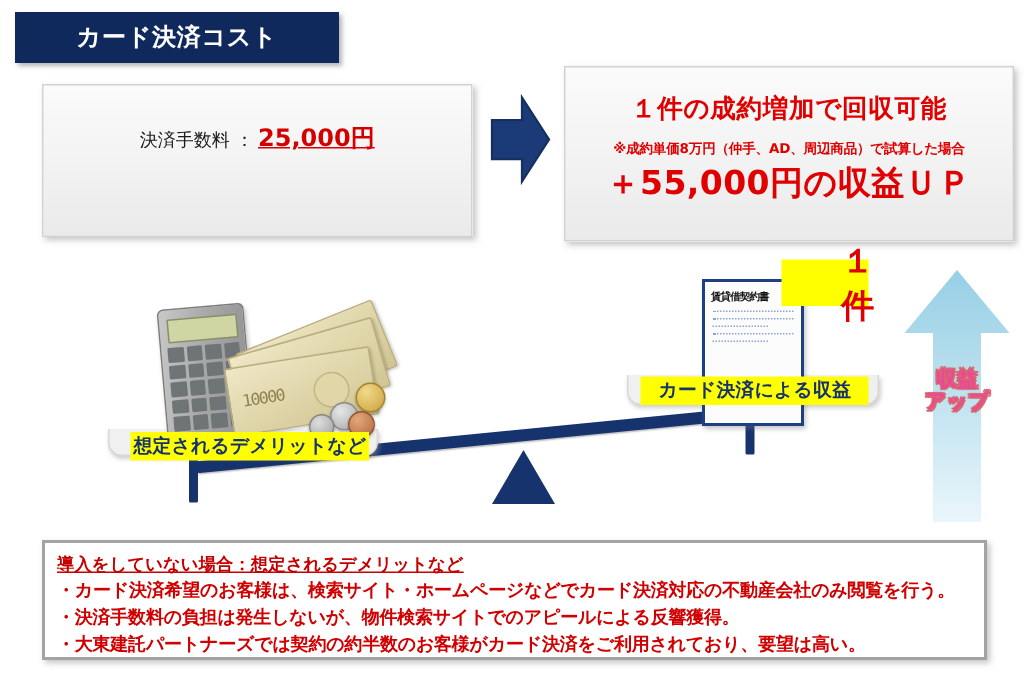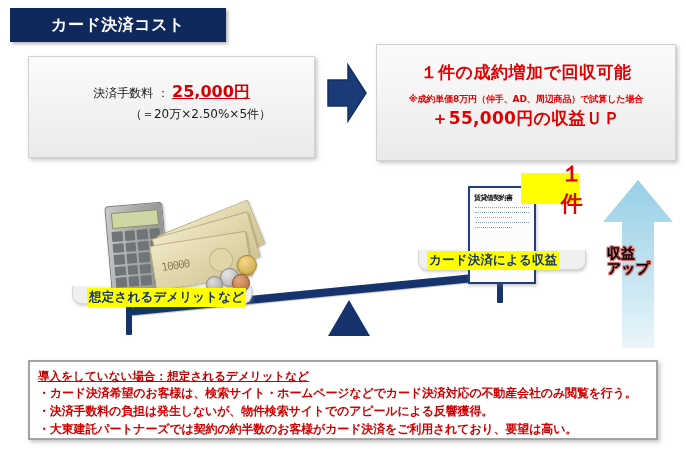--- a/index.html
+++ b/index.html
@@ -122,21 +122,21 @@
     margin-top: 9px;
     text-align: center;
     font-size: 9px;
     font-weight: bold;
     color: #e00000;
     letter-spacing: -0.1px;
   }
   .gain-total {
     margin-top: 1px;
     text-align: center;
-    font-size: 17px;
+    font-size: 22px;
     font-weight: bold;
     color: #e00000;
     letter-spacing: 0.3px;
   }
 
   
   .scale-beam {
     position: absolute;
     left: 130px;
     top: 289px;
@@ -181,21 +181,21 @@
 
   .pan-label {
     position: absolute;
     background: #ffff00;
     font-weight: bold;
     color: #16336e;
     white-space: nowrap;
     letter-spacing: 0.2px;
   }
   .pan-label-left  { left: 87px;  top: 288px; font-size: 12.5px; padding: 1px 2px; }
-  .pan-label-right { left: 427px; top: 251px; font-size: 12.5px; padding: 1px 2px; }
+  .pan-label-right { left: 427px; top: 251px; font-size: 12.5px; padding: 1px 12px; }
 
   
   .money-group { position: absolute; left: 100px; top: 198px; width: 175px; height: 98px; }
   .calc-body {
     position: absolute; left: 8px; top: 6px; width: 56px; height: 86px;
     background: linear-gradient(100deg, #c9c9c9 0%, #a9a9a9 45%, #8f8f8f 100%);
     border: 1px solid #7c7c7c; border-radius: 4px;
     transform: rotate(-5deg);
     box-shadow: 1px 2px 3px rgba(0,0,0,0.25);
   }
@@ -256,22 +256,22 @@
     background: #ffff00; display: flex; align-items: center; justify-content: center;
   }
   .badge-one span {
     font-size: 22px; font-weight: bold; color: #e00000; letter-spacing: 0.5px; margin-left: 44px;
   }
 
   
   .up-arrow { position: absolute; left: 601px; top: 178px; width: 74px; height: 170px; }
   .up-arrow-label {
     position: absolute; left: 607px; top: 246px; width: 62px;
-    text-align: left; line-height: 1.05;
-    font-size: 14px; font-weight: bold; color: #000000;
+    text-align: center; line-height: 1.05;
+    font-size: 14px; font-weight: bold; color: #ec4899;
     text-shadow: 0 0 2px #d66a6a, 1px 1px 0 #d66a6a, -1px 1px 0 #d66a6a,
                  1px -1px 0 #d66a6a, -1px -1px 0 #d66a6a;
   }
   .up-arrow-label div { white-space: nowrap; }
 
   
   .notes {
     position: absolute; left: 28px; top: 360px; width: 630px; height: 80px;
     background: #ffffff; border: 2px solid #a3a3a3;
     box-shadow: 2px 2px 4px rgba(140,140,140,0.5);
@@ -291,21 +291,20 @@
 <body>
 
 <div class="title-bar">
   <span>カード決済コスト</span>
 </div>
 
 <div class="panel cost-panel">
   <div class="cost-row">
     <span class="cost-label">決済手数料 ：</span><span class="cost-value">25,000円</span>
   </div>
-  <div class="cost-sub">（＝20万×2.50%×5件）</div>
 </div>
 
 <div class="big-arrow">
   <svg width="42" height="62" viewBox="0 0 42 62">
     <polygon points="2,18 22,18 22,3 40,31 22,59 22,44 2,44" fill="#1b3a78" stroke="#15305f" stroke-width="1.5"></polygon>
   </svg>
 </div>
 
 <div class="panel gain-panel">
   <div class="gain-main">１件の成約増加で回収可能</div>

